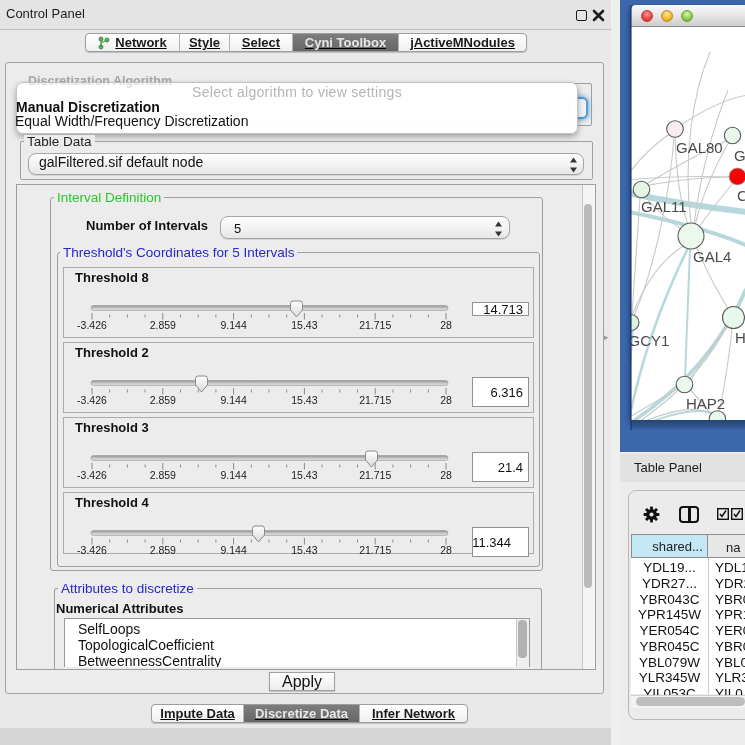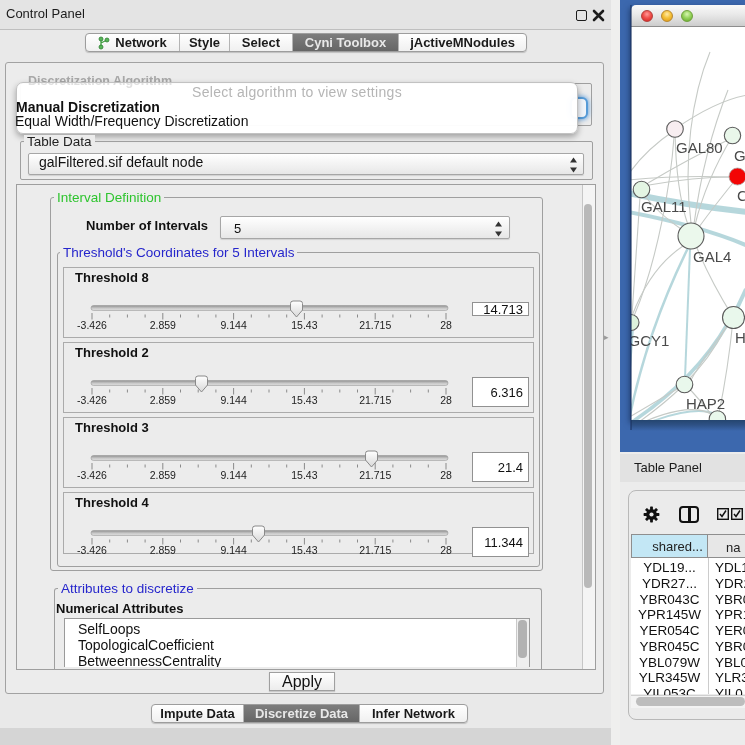--- a/index.html
+++ b/index.html
@@ -1,26 +1,26 @@
 <!DOCTYPE html>
 <html><head>
 <meta charset="utf-8">
 <style>
 * { margin:0; padding:0; box-sizing:border-box; }
 html,body { width:745px; height:745px; overflow:hidden; }
 body { font-family:"Liberation Sans", sans-serif; background:#e9e9e9; position:relative; }
 .abs { position:absolute; }
 .grp { border:1px solid #9f9f9f; border-radius:3px; }
 .grptitle { position:absolute; background:#ececec; padding:0 3px; font-size:13.5px; line-height:14px; }
-.combo { position:absolute; border:1px solid #a6a6a6; border-radius:2px;
+.combo { position:absolute; border:1px solid #a6a6a6; border-radius:8px;
   background:linear-gradient(180deg,#ffffff 0%,#f4f4f4 45%,#e7e7e7 100%);
   box-shadow:0 1px 1px rgba(0,0,0,0.12); }
 .seg { position:absolute; display:flex; height:19px; border:1px solid #9d9d9d; border-radius:4px;
   background:linear-gradient(180deg,#ffffff,#f0f0f0); overflow:hidden;
-  box-shadow:0 1px 1px rgba(0,0,0,0.18); }
+  box-shadow:0 1px 1px rgba(0,0,0,0.18);text-decoration:underline; }
 .seg .s { height:100%; display:flex; align-items:center; justify-content:center;
   font-size:13px; color:#1a1a1a; border-left:1px solid #b4b4b4; font-weight:bold; }
 .seg .s:first-child { border-left:none; }
 .seg .sel { background:linear-gradient(180deg,#7d7d7d,#666666); color:#e8e8e8; }
 </style>
 </head>
 <body>
 
 <div class="abs" id="leftwin" style="left:0;top:0;width:611px;height:728px;background:#e9e9e9;"></div>
 <div class="abs" style="left:0;top:728px;width:611px;height:17px;background:#d5d5d5;"></div>
@@ -279,21 +279,21 @@
         <text x="28" y="62.5" text-anchor="middle" font-size="10.5" fill="#222" dy="-2">-3.426</text>
         <text x="98.8" y="62.5" text-anchor="middle" font-size="10.5" fill="#222" dy="-2">2.859</text>
         <text x="169.6" y="62.5" text-anchor="middle" font-size="10.5" fill="#222" dy="-2">9.144</text>
         <text x="240.4" y="62.5" text-anchor="middle" font-size="10.5" fill="#222" dy="-2">15.43</text>
         <text x="311.2" y="62.5" text-anchor="middle" font-size="10.5" fill="#222" dy="-2">21.715</text>
         <text x="382" y="62.5" text-anchor="middle" font-size="10.5" fill="#222" dy="-2">28</text>
       <g transform="translate(187,32)">
         <path d="M1.5,3.5 Q1.5,1 4,1 H11 Q13.5,1 13.5,3.5 V10 L7.5,17 L1.5,10 Z" fill="url(#th3)" stroke="#8a8a8a" stroke-width="1"></path>
       </g>
     </svg>
-    <div class="abs" style="left:408px;top:34px;width:57px;height:30px;background:#ffffff;border:1px solid #919191;display:flex;align-items:center;justify-content:flex-end;padding-right:5px;font-size:13px;color:#111;">11.344</div>
+    <div class="abs" style="left:408px;top:34px;width:57px;height:30px;background:#ffffff;border:1px solid #919191;display:flex;align-items:center;justify-content:flex-end;padding-right:17px;font-size:13px;color:#111;">11.344</div>
   </div>
   </div>
 
 <div class="abs" style="left:54px;top:588px;width:488px;height:82px;border:1px solid #9f9f9f;border-bottom:none;border-radius:3px 3px 0 0;"></div>
 <div class="grptitle" style="left:58px;top:581.5px;color:#2626cc;">Attributes to discretize</div>
 <div class="abs" style="left:56px;top:601px;font-size:13px;font-weight:bold;color:#111;">Numerical Attributes</div>
 <div class="abs" style="left:64px;top:618px;width:466px;height:49px;background:#ffffff;border:1px solid #9a9a9a;border-bottom:none;overflow:hidden;">
   <div style="font-size:14px;color:#111;padding-left:13px;line-height:16px;padding-top:2px;">SelfLoops<br>TopologicalCoefficient<br>BetweennessCentrality</div>
 </div>
 <div class="abs" style="left:516px;top:619px;width:13px;height:48px;background:#efefef;border-left:1px solid #c9c9c9;"></div>

